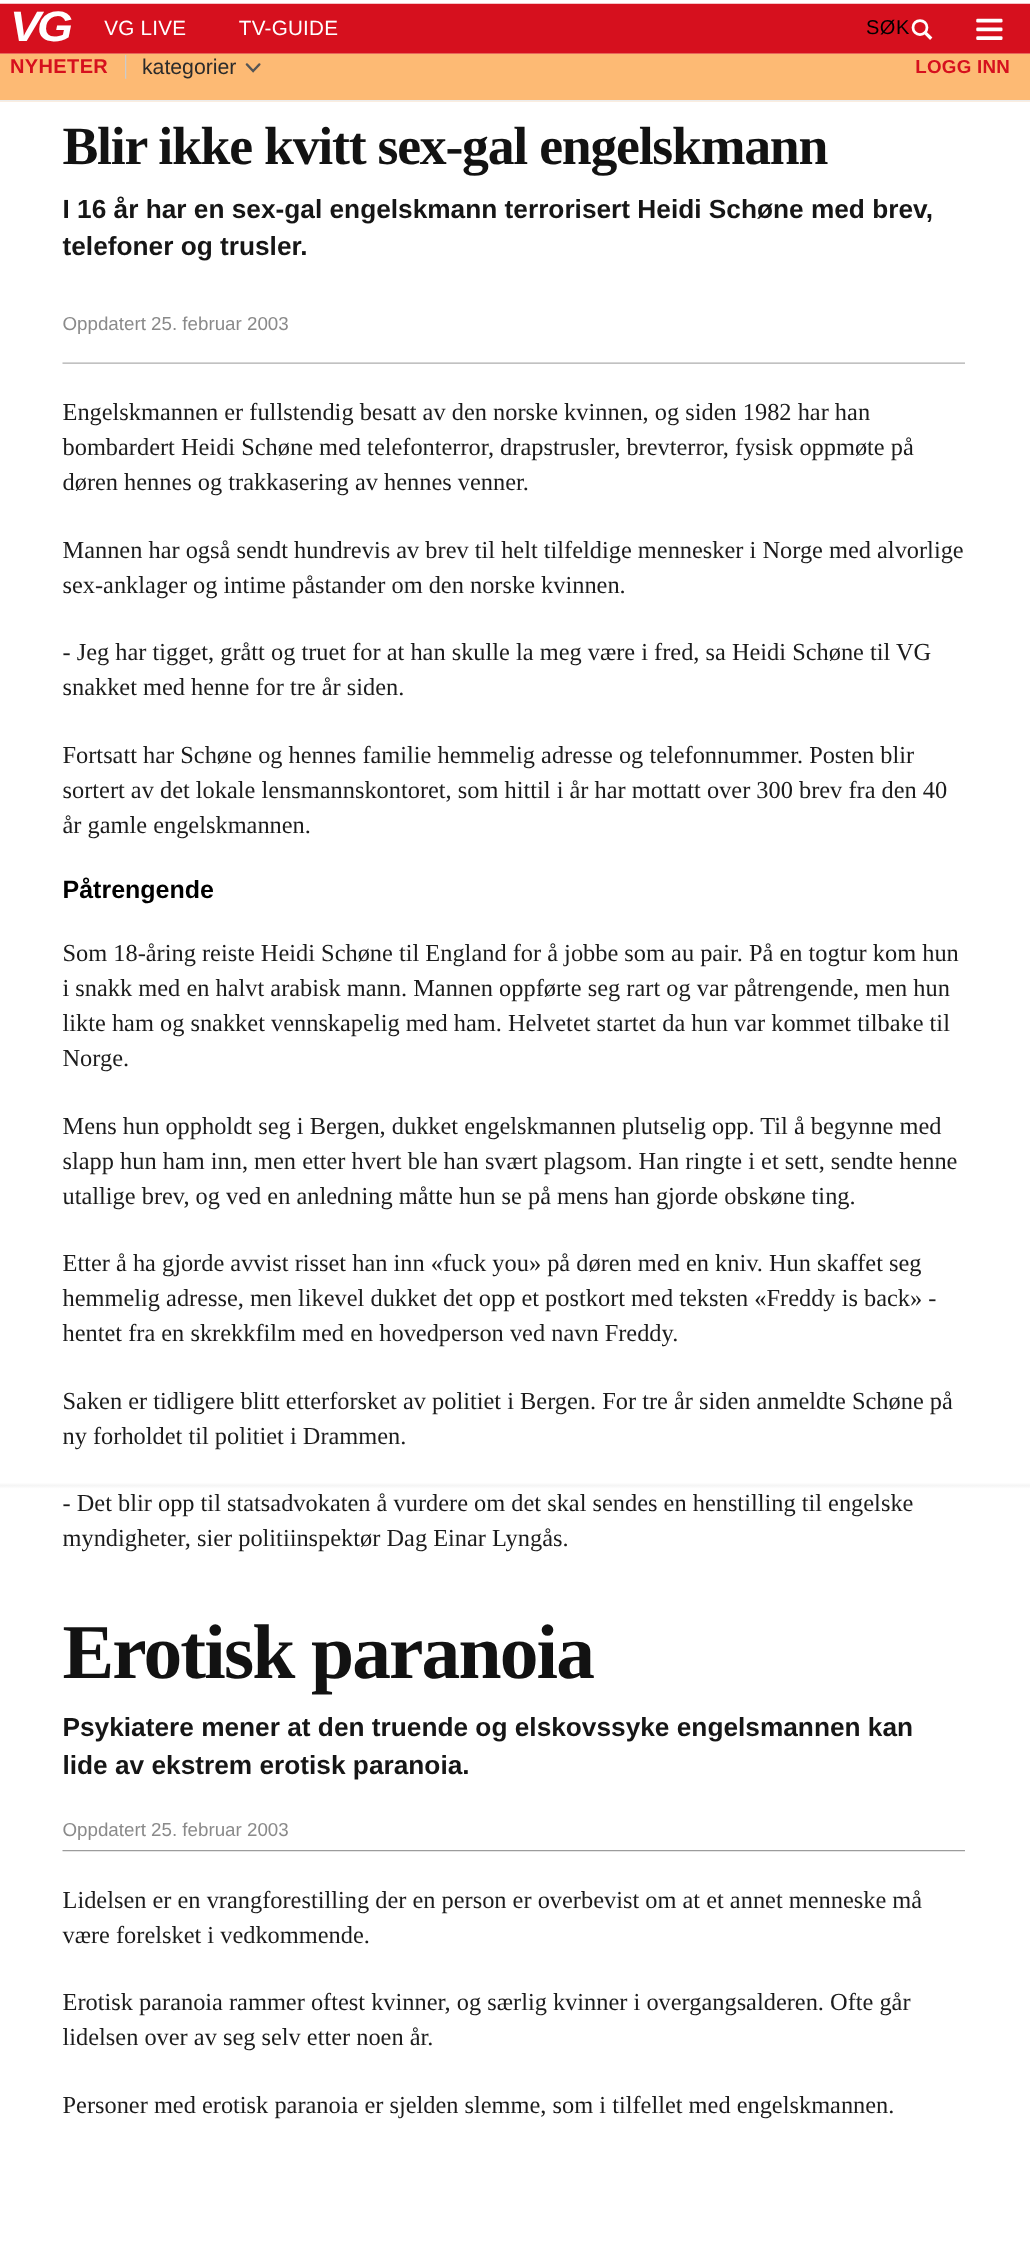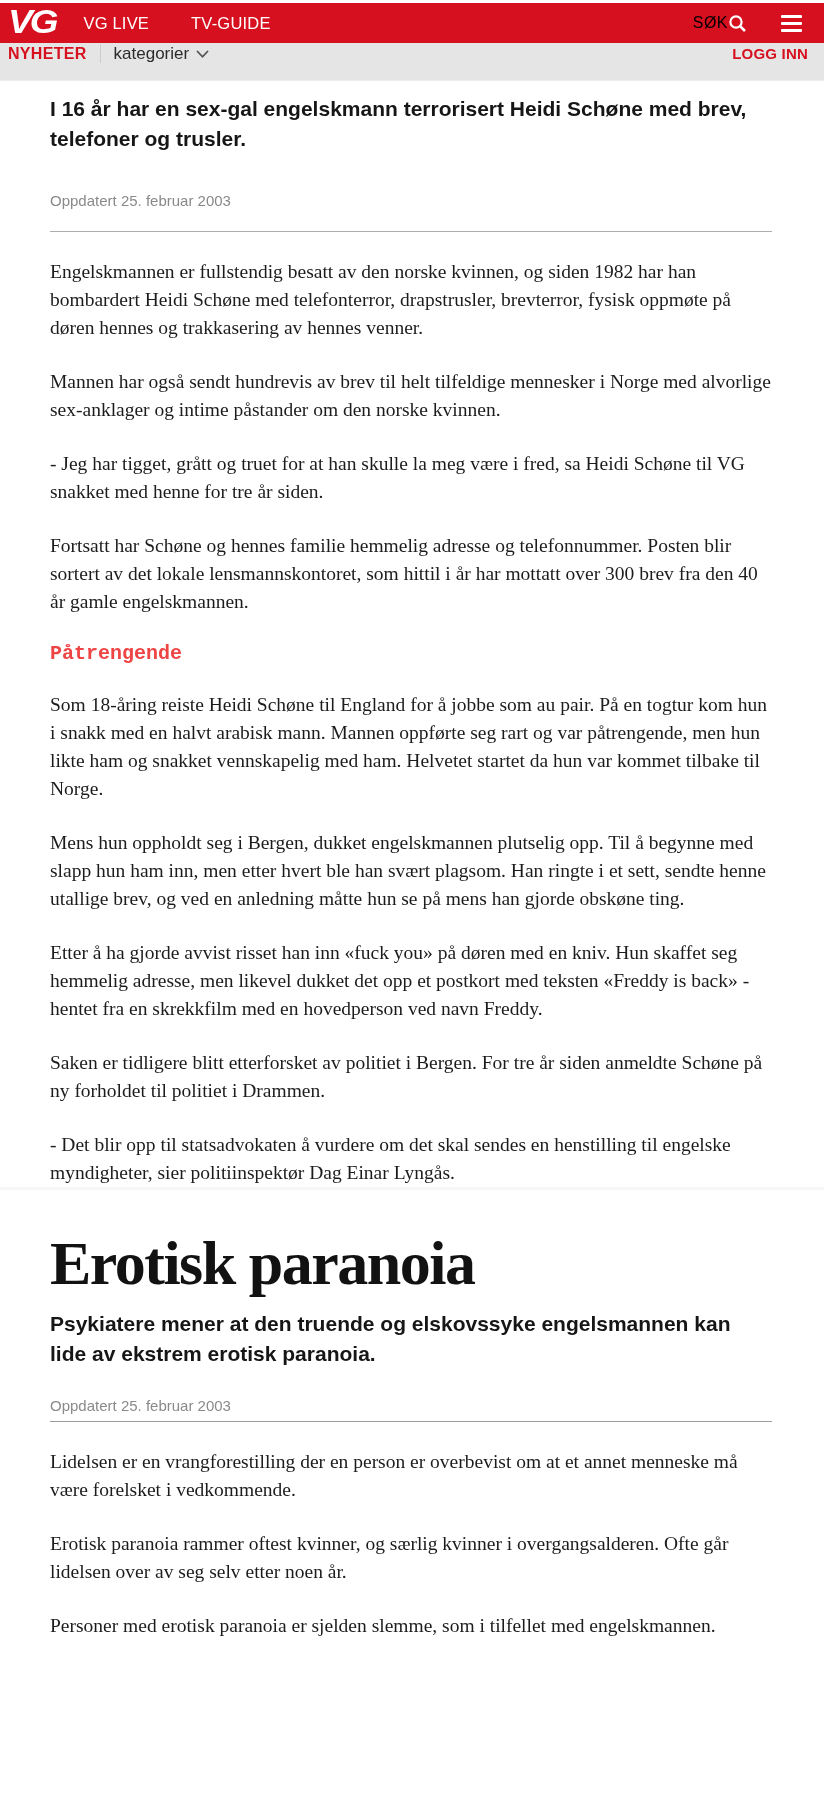--- a/index.html
+++ b/index.html
@@ -57,21 +57,21 @@
     display:flex;flex-direction:column;gap:4px;
     cursor:pointer;
   }
   .hamburger span{display:block;width:21px;height:3px;background:#fff;border-radius:1px;}
   
   .subnav{
     height:38px;
     display:flex;align-items:center;
     padding:0 16px 16px 8px;
     border-bottom:1px solid #ececec;
-    background:#e5e5e5;
+    background:#fdba74;
   }
   .subnav-section{
     color:var(--red);
     font-weight:bold;
     font-size:16px;
     letter-spacing:.3px;
     cursor:pointer;
   }
   .vdiv{width:1px;height:19px;background:#cccccc;margin:0 13px;}
   .subnav-cat{
@@ -115,24 +115,24 @@
   }
   .article-updated.tight{margin-top:28px;padding-bottom:7px;border-bottom:1px solid #9c9c9c;}
   .bodytext{
     font-family:"Liberation Serif", serif;
     font-size:19.5px;
     line-height:28px;
     color:var(--text);
     margin:26px 0 0 0;
   }
   .subheading{
-    font-family:Liberation Mono, monospace;
+    font-family:Liberation Sans, sans-serif;
     font-size:20px;
     font-weight:bold;
-    color:#ef4444;
+    color:#000000;
     margin:26px 0 0 0;
   }
   
   .stitch{
     position:absolute;left:0;top:1186px;width:824px;height:5px;
     background:linear-gradient(to bottom,#ffffff,#f5f5f5,#ffffff);
     pointer-events:none;
   }
 </style>
 </head>
@@ -174,20 +174,21 @@
       </svg>
     </span>
   </span>
   <div class="flex-spacer"></div>
   <span class="subnav-login">LOGG INN</span>
 </nav>
 
 <main>
 
   <article>
+    <h1 class="article-title">Blir ikke kvitt sex-gal engelskmann</h1>
     <div class="article-lead">I 16 år har en sex-gal engelskmann terrorisert Heidi Schøne med brev, telefoner og trusler.</div>
     <div class="article-updated">Oppdatert 25. februar 2003</div>
     <hr class="rule">
 
     <p class="bodytext">Engelskmannen er fullstendig besatt av den norske kvinnen, og siden 1982 har han bombardert Heidi Schøne med telefonterror, drapstrusler, brevterror, fysisk oppmøte på døren hennes og trakkasering av hennes venner.</p>
     <p class="bodytext">Mannen har også sendt hundrevis av brev til helt tilfeldige mennesker i Norge med alvorlige sex-anklager og intime påstander om den norske kvinnen.</p>
     <p class="bodytext">- Jeg har tigget, grått og truet for at han skulle la meg være i fred, sa Heidi Schøne til VG snakket med henne for tre år siden.</p>
     <p class="bodytext">Fortsatt har Schøne og hennes familie hemmelig adresse og telefonnummer. Posten blir sortert av det lokale lensmannskontoret, som hittil i år har mottatt over 300 brev fra den 40 år gamle engelskmannen.</p>
 
     <h2 class="subheading">Påtrengende</h2>

